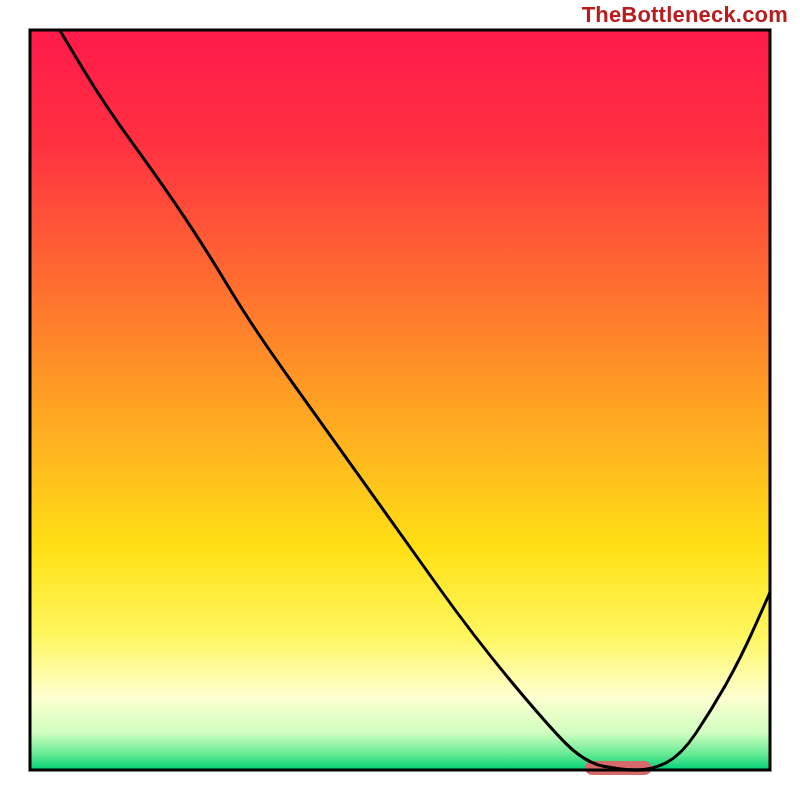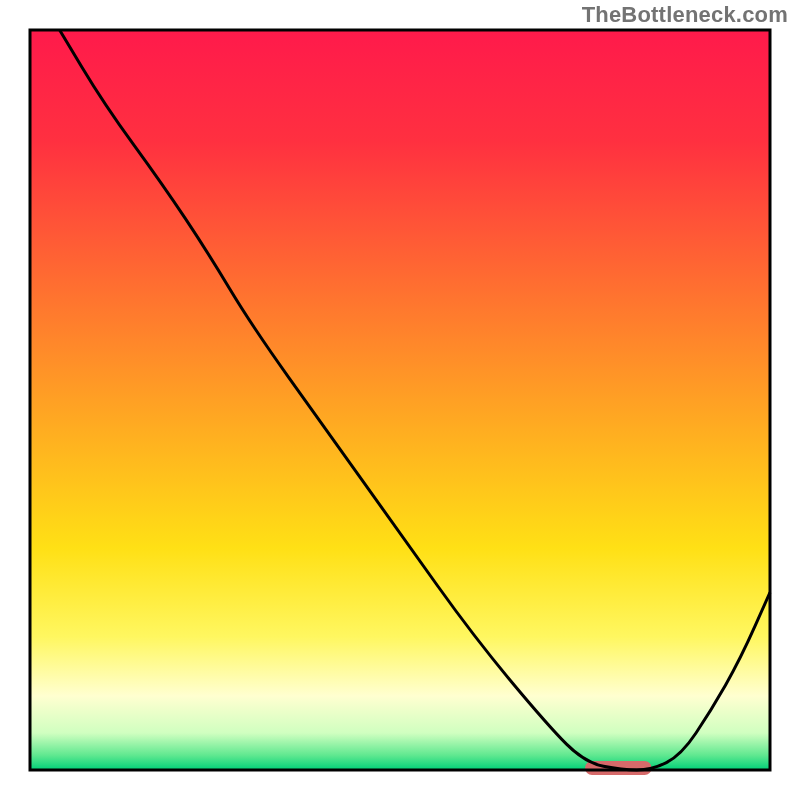--- a/index.html
+++ b/index.html
@@ -14,21 +14,21 @@
     position: relative;
     width: 800px;
     height: 800px;
   }
   .watermark {
     position: absolute;
     top: 2px;
     right: 12px;
     font-size: 22px;
     font-weight: 600;
-    color: #737373;
+    color: #b91c1c;
     letter-spacing: 0.2px;
     z-index: 10;
   }
   svg.chart {
     position: absolute;
     left: 0;
     top: 0;
     width: 800px;
     height: 800px;
   }

